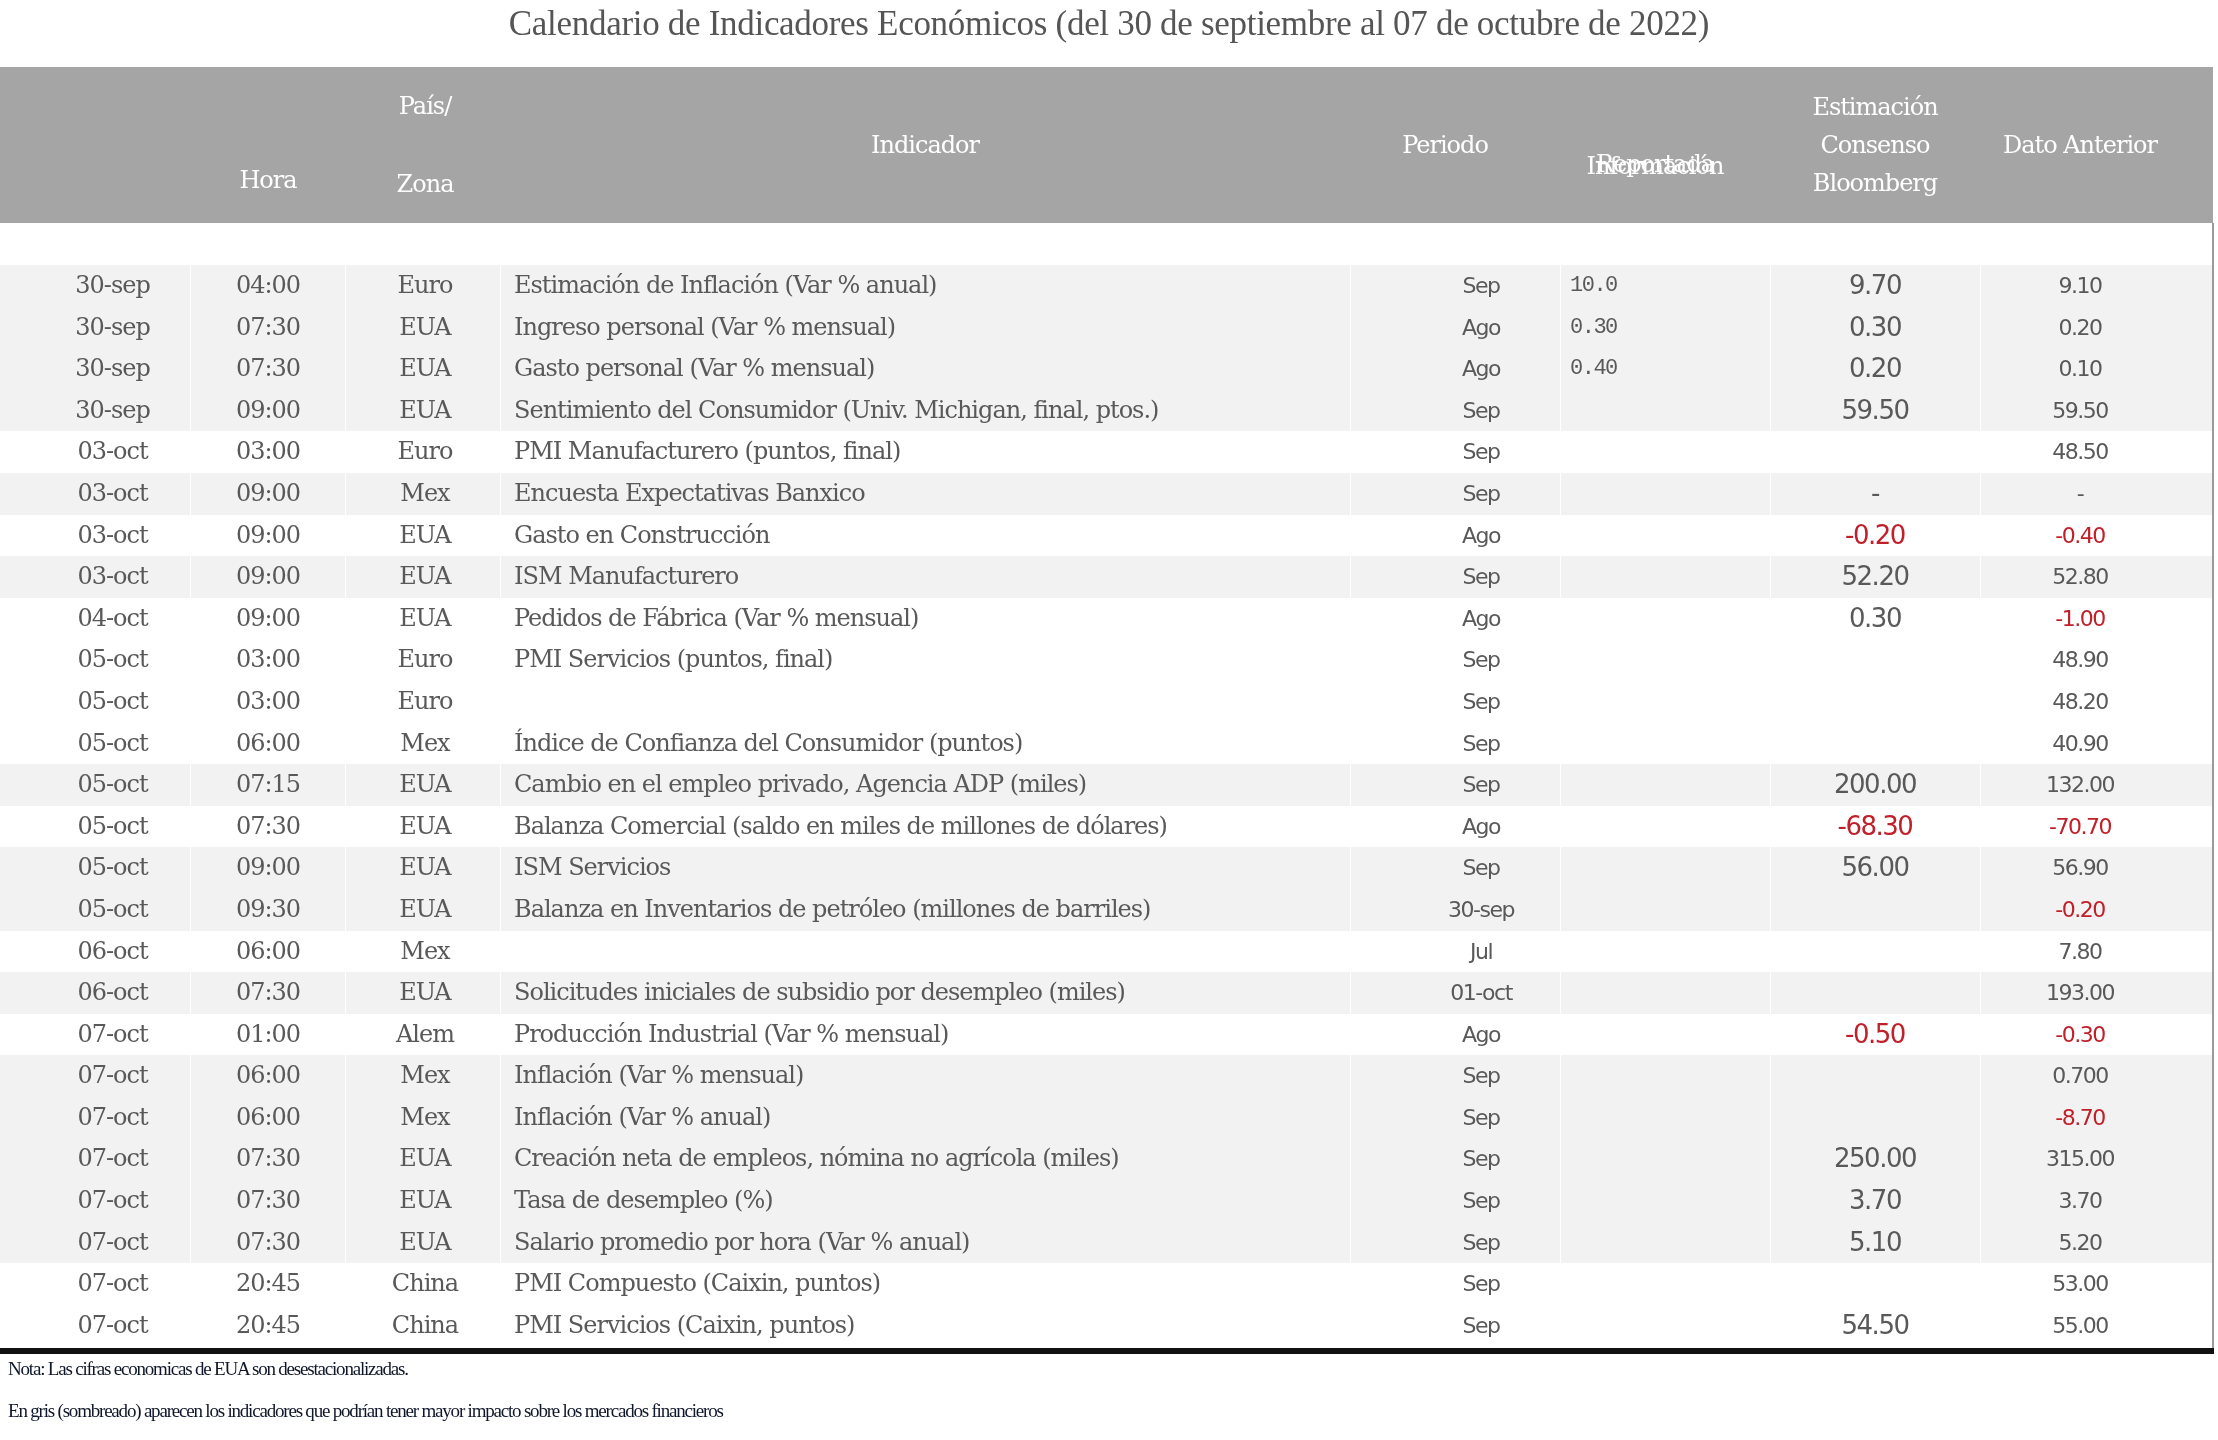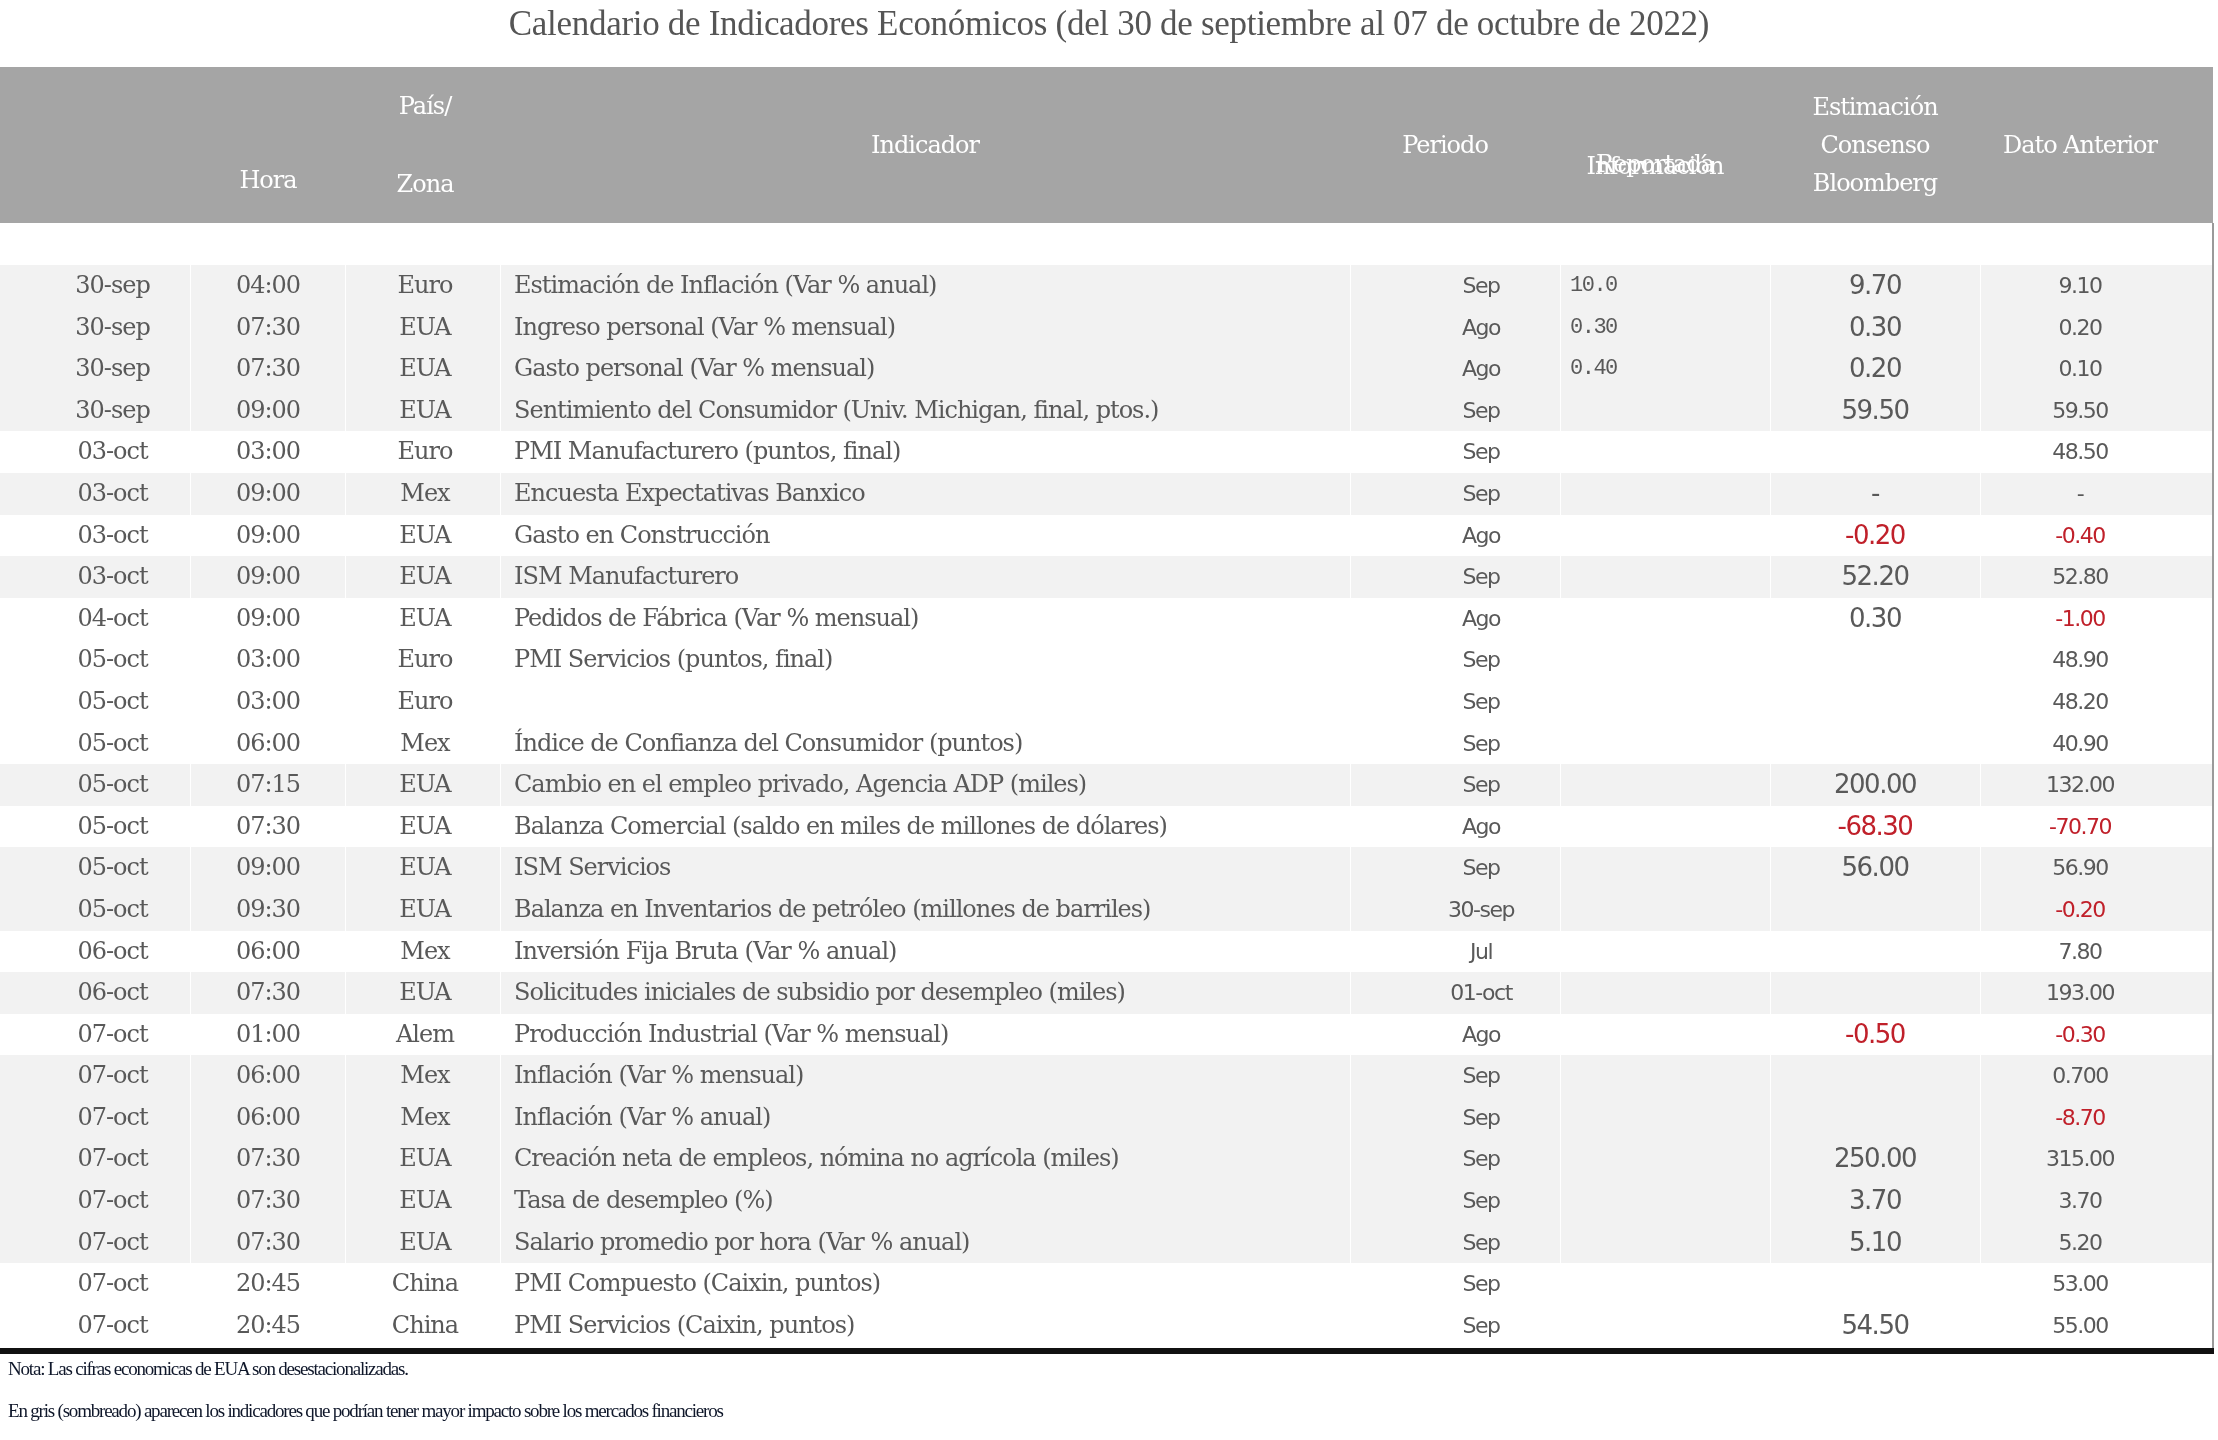--- a/index.html
+++ b/index.html
@@ -279,21 +279,20 @@
       <div class="cell c-ind">Balanza en Inventarios de petróleo (millones de barriles)</div>
       <div class="cell c-per">30-sep</div>
       <div class="cell c-rep"></div>
       <div class="cell c-est"></div>
       <div class="cell c-prev neg">-0.20</div>
     </div>
     <div class="row">
       <div class="cell c-date">06-oct</div>
       <div class="cell c-time">06:00</div>
       <div class="cell c-zone">Mex</div>
-      <div class="cell c-ind">Inversión Fija Bruta (Var % anual)</div>
       <div class="cell c-per">Jul</div>
       <div class="cell c-rep"></div>
       <div class="cell c-est"></div>
       <div class="cell c-prev">7.80</div>
     </div>
     <div class="row shaded">
       <div class="sep" style="left: 190px;"></div>
       <div class="sep" style="left: 345px;"></div>
       <div class="sep" style="left: 500px;"></div>
       <div class="sep" style="left: 1350px;"></div>

